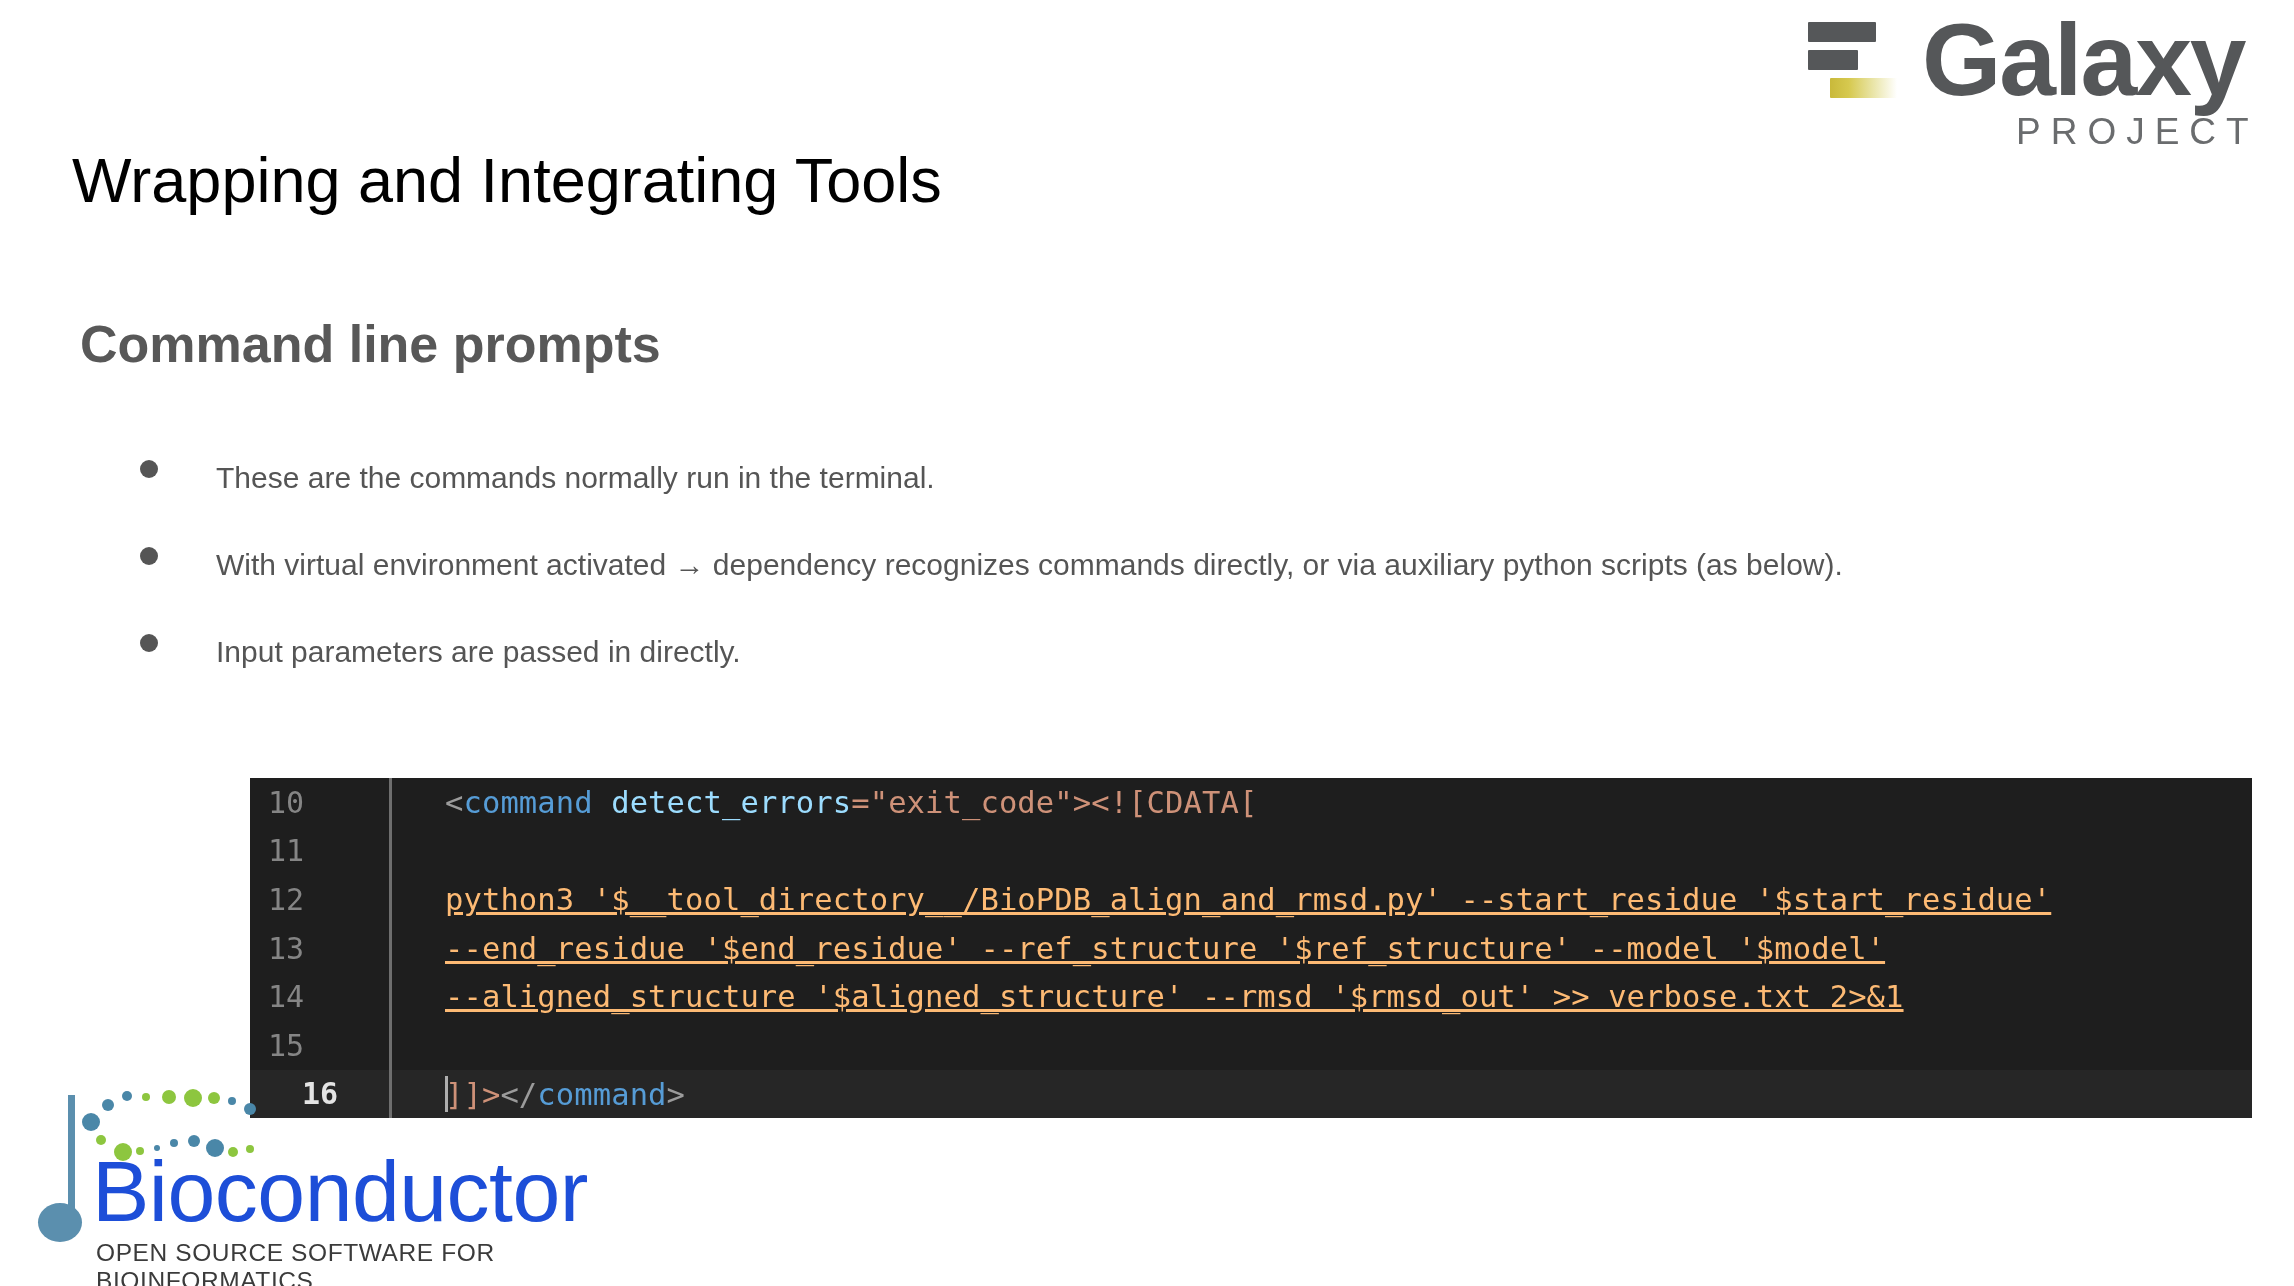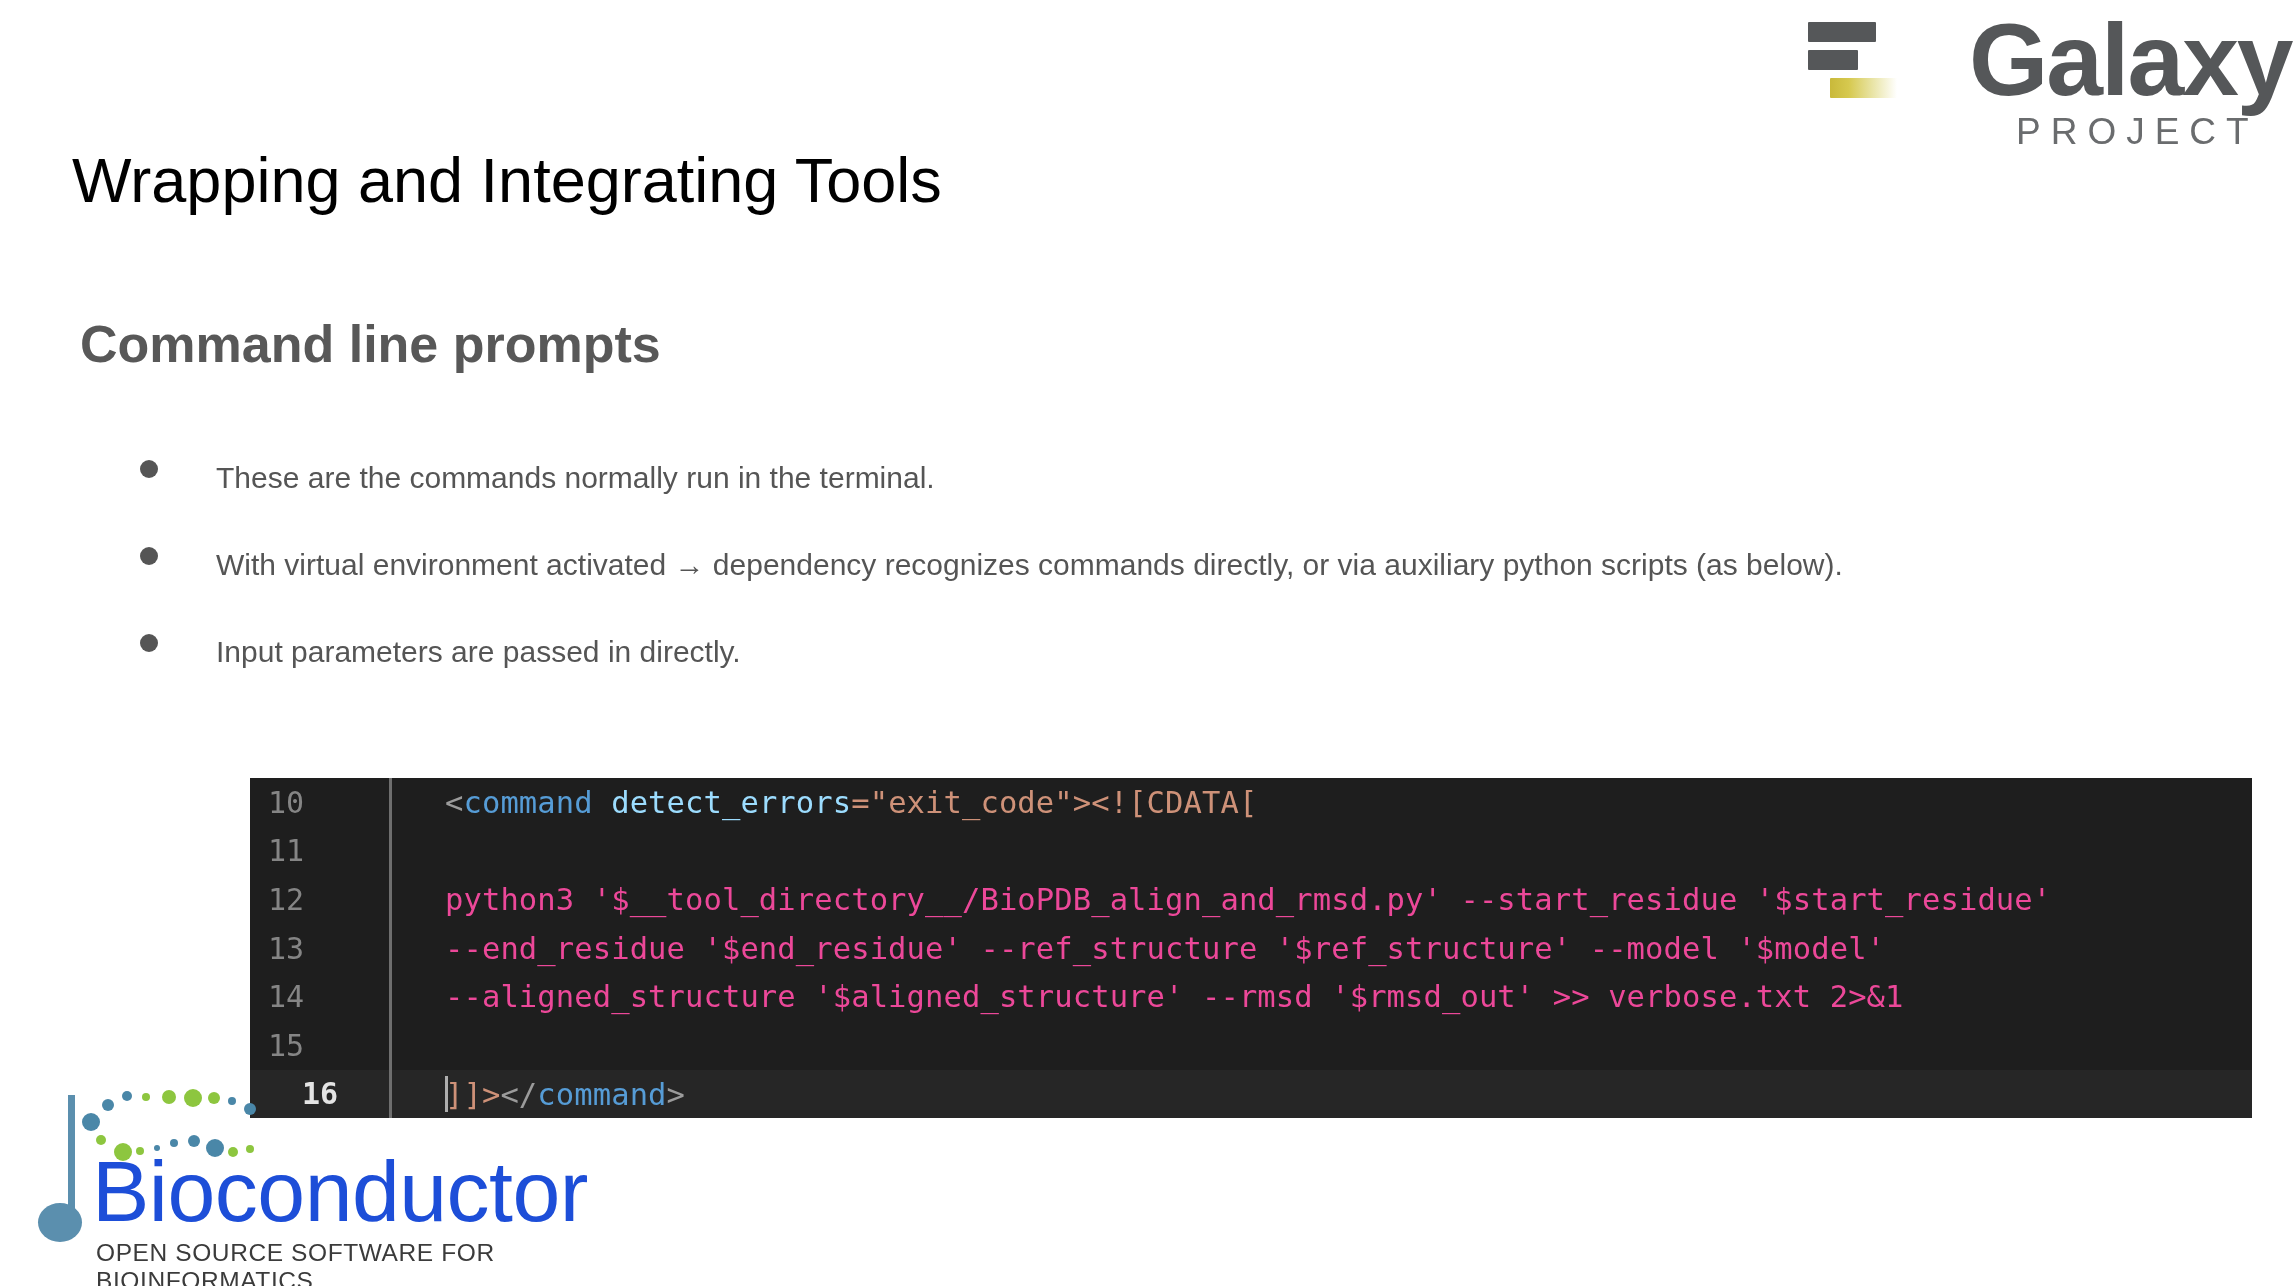--- a/index.html
+++ b/index.html
@@ -43,21 +43,20 @@
   }
   #galaxy-wordmark {
     position: absolute;
     top: 0px;
     left: 122px;
     font-size: 102px;
     line-height: 112px;
     font-weight: bold;
     color: #555759;
     letter-spacing: -2px;
-    margin-left: 47px;
   }
   #galaxy-subword {
     position: absolute;
     top: 108px;
     left: 216px;
     font-size: 37px;
     line-height: 40px;
     font-weight: 400;
     color: #6a6c6e;
     letter-spacing: 10px;
@@ -155,21 +154,21 @@
     flex: 1 1 auto;
     padding-left: 73px;
     font-size: 30.5px;
     white-space: pre;
     letter-spacing: 0.1px;
   }
   .tok-tag    { color: #569cd6; }
   .tok-punc   { color: #9b9b9b; }
   .tok-attr   { color: #9cdcfe; }
   .tok-str    { color: #ce9178; }
-  .tok-plain  { color: #ec4899; }
+  .tok-plain  { color: #fdba74; text-decoration: underline; }
   .caret {
     display: inline-block;
     width: 3px;
     height: 36px;
     background: #aeaeae;
     vertical-align: -7px;
     margin-right: -3px;
   }
 
   

